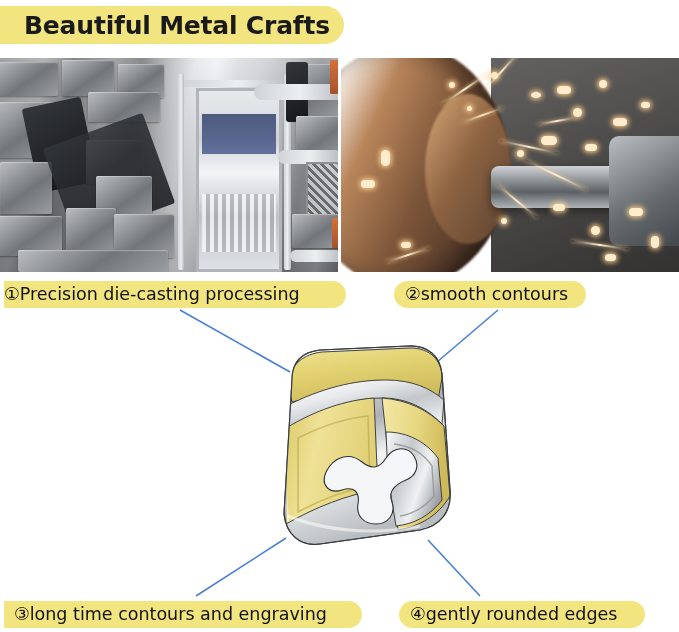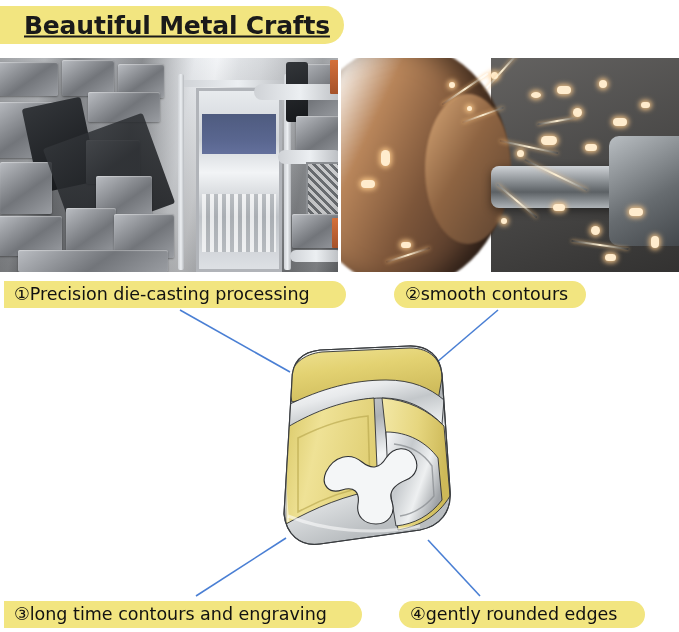--- a/index.html
+++ b/index.html
@@ -29,21 +29,20 @@
   .title-pill .title-text {
     position: absolute;
     left: 24px;
     top: 50%;
     transform: translateY(-50%);
     font-size: 25px;
     font-weight: 700;
     color: #1a1a1a;
     letter-spacing: -0.2px;
     white-space: nowrap;
-    text-decoration: underline;
   }
 
   
   .photo-strip {
     position: absolute;
     left: 0px;
     top: 58px;
     width: 679px;
     height: 214px;
   }
@@ -184,21 +183,21 @@
     display: flex;
     align-items: center;
     box-sizing: border-box;
   }
   .pill .ptext {
     font-size: 17.5px;
     color: #111111;
     white-space: nowrap;
     line-height: 1;
   }
-  .pill-1 { left: 4px;   top: 281px; width: 342px; border-radius: 0 14px 14px 0; padding-left: 10px; }
+  .pill-1 { left: 4px;   top: 281px; width: 342px; border-radius: 0 14px 14px 0; }
   .pill-2 { left: 394px; top: 281px; width: 192px; padding-left: 11px; }
   .pill-3 { left: 4px;   top: 601px; width: 358px; border-radius: 0 14px 14px 0; padding-left: 10px; }
   .pill-4 { left: 399px; top: 601px; width: 246px; padding-left: 11px; }
 
   
   .connectors {
     position: absolute;
     left: 0; top: 0;
     width: 679px; height: 632px;
     pointer-events: none;

